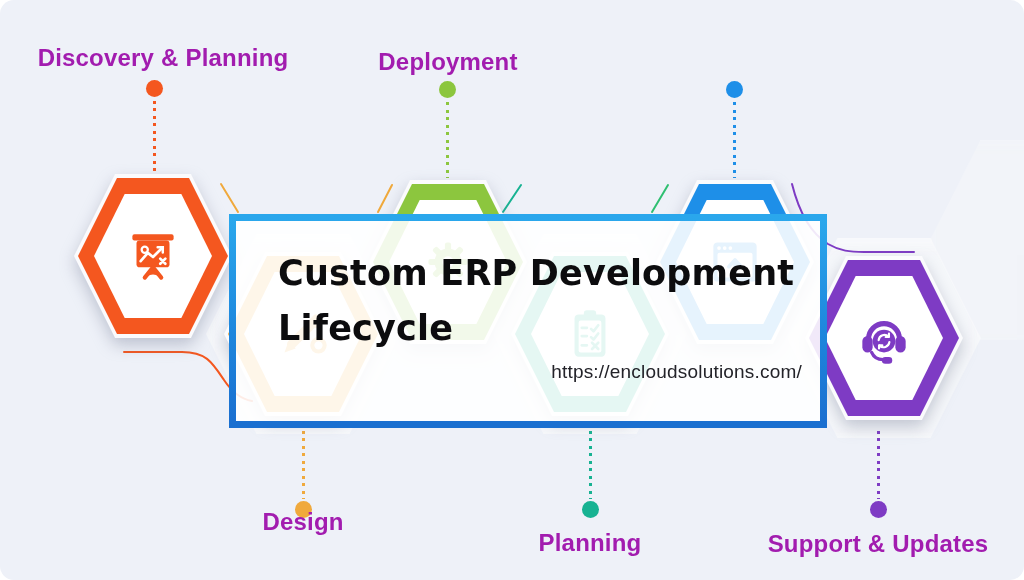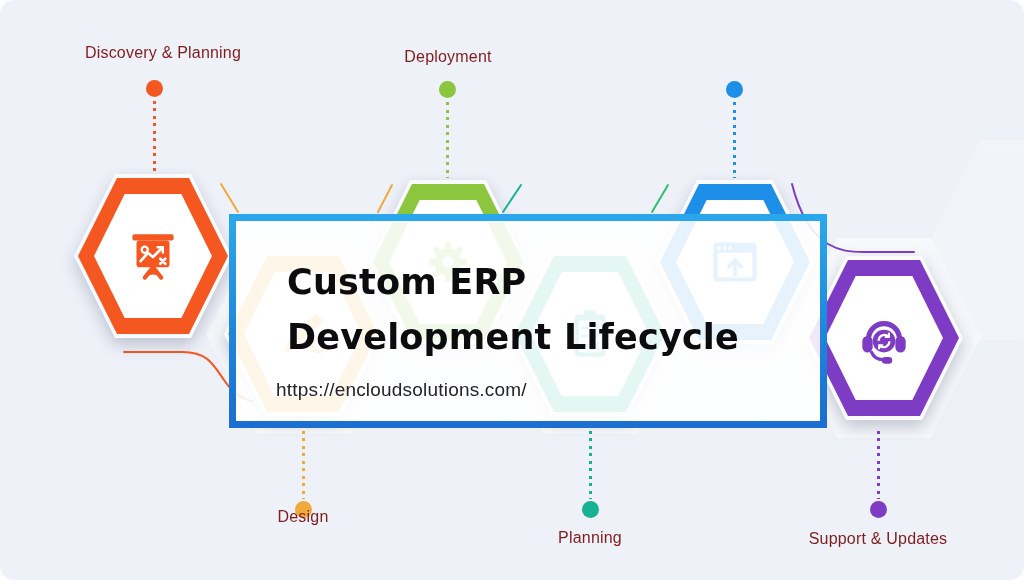--- a/index.html
+++ b/index.html
@@ -26,39 +26,39 @@
   .c-development{background:#8cc63e;}.i-development{color:#8cc63e;}
   .c-testing{background:#17b292;}   .i-testing{color:#17b292;}
   .c-deployment{background:#1e8fe8;}.i-deployment{color:#1e8fe8;}
   .c-support{background:#7e3bc4;}   .i-support{color:#7e3bc4;}
   
   .dot{position:absolute;width:17px;height:17px;border-radius:50%;z-index:4;}
   .leader{position:absolute;width:3px;z-index:1;
     background-image:repeating-linear-gradient(to bottom,var(--c) 0 3px,transparent 3px 7.5px);}
   
   .plabel{position:absolute;transform:translateX(-50%);white-space:nowrap;z-index:4;
-    font-size:16px;font-weight:400;color:#7f1d1d;letter-spacing:.2px;}
+    font-size:24px;font-weight:700;color:#a21caf;letter-spacing:.2px;}
   
   .connectors{position:absolute;inset:0;z-index:1;}
   
   .overlay{
     position:absolute;left:229px;top:214px;width:598px;height:214px;z-index:3;
     border:7px solid transparent;
     border-image:linear-gradient(180deg,#2aa7ec 0%,#1e87dd 55%,#1a6fd0 100%) 1;
     background:rgba(255,255,255,.89);
     box-sizing:border-box;
     padding:21px 18px 0 38px;
   }
   .overlay-title{
-    margin:13px;max-width:548px;
+    margin:4px;max-width:548px;
     font-family:"DejaVu Sans","Liberation Sans",sans-serif;
     font-weight:800;font-size:35px;line-height:1.58;letter-spacing:.2px;color:#0c0c0e;
   }
   .overlay-url{
-    margin:2px 0 0 2px;font-size:19px;font-weight:400;color:#232329;letter-spacing:.2px;
+    margin:2px 0 0 2px;font-size:19px;font-weight:400;color:#232329;letter-spacing:.2px;text-align:right;
   }
 </style>
 </head>
 <body>
 
 <div class="canvas">
 
   <div class="halo hex" style="left:206px;top:234px;"></div>
   <div class="halo hex" style="left:493px;top:234px;"></div>
   <div class="halo hex" style="left:787px;top:238px;"></div>

